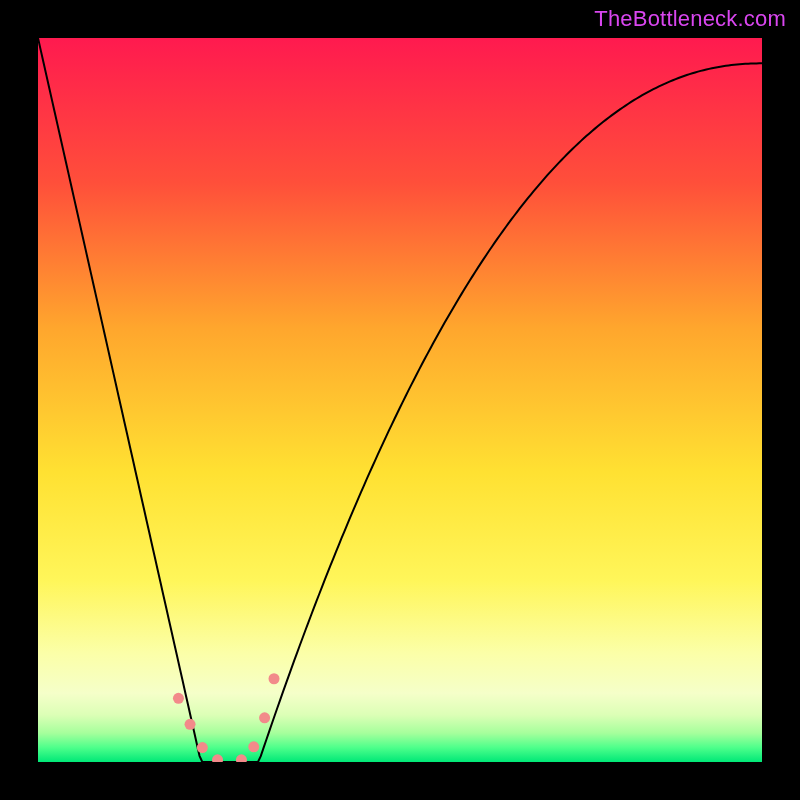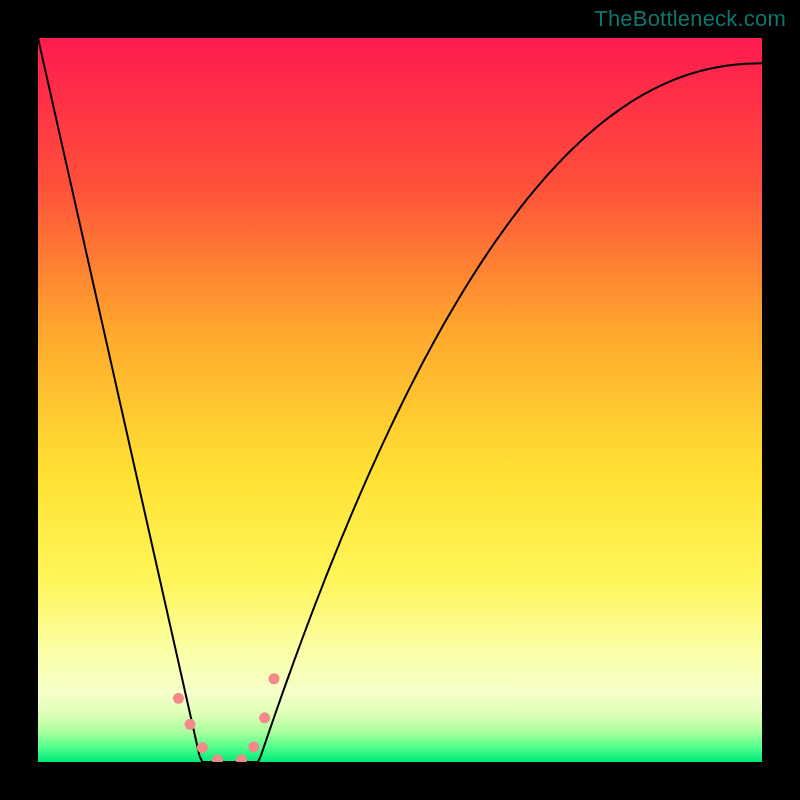--- a/index.html
+++ b/index.html
@@ -39,21 +39,21 @@
     left: 0;
     top: 0;
     width: 724px;
     height: 724px;
     pointer-events: none;
   }
   .watermark {
     position: absolute;
     top: 6px;
     right: 14px;
-    color: #0f766e;
+    color: #d946ef;
     font-size: 22px;
     font-weight: 400;
     letter-spacing: 0.2px;
   }
 </style>
 </head>
 <body>
 
 <div class="frame">
 

